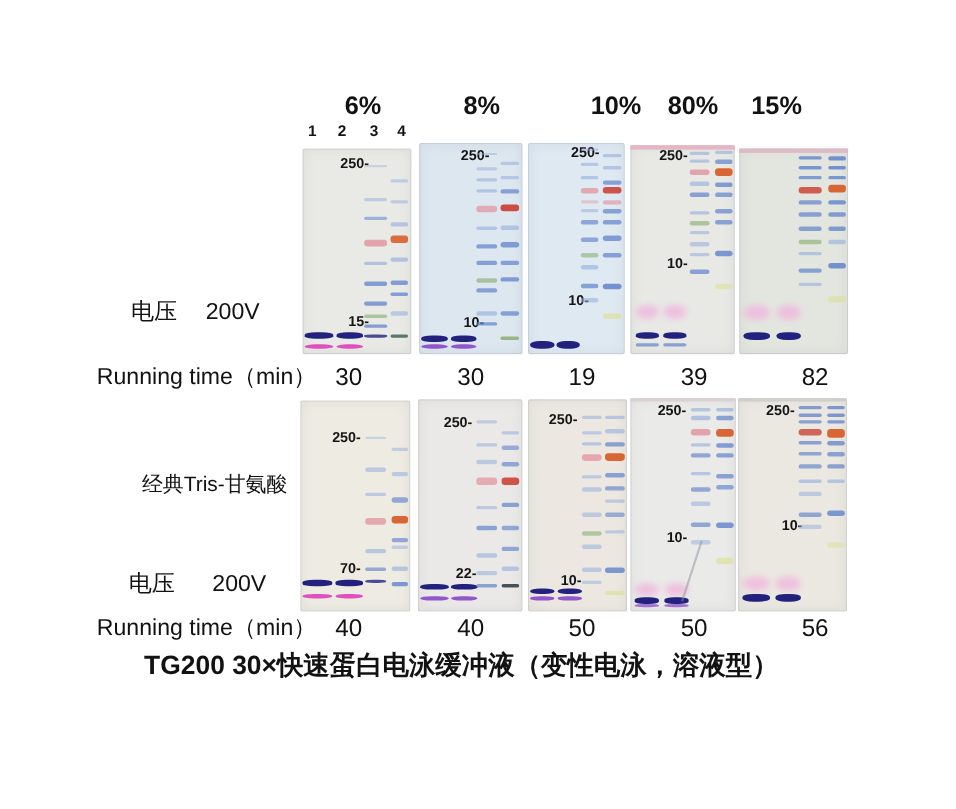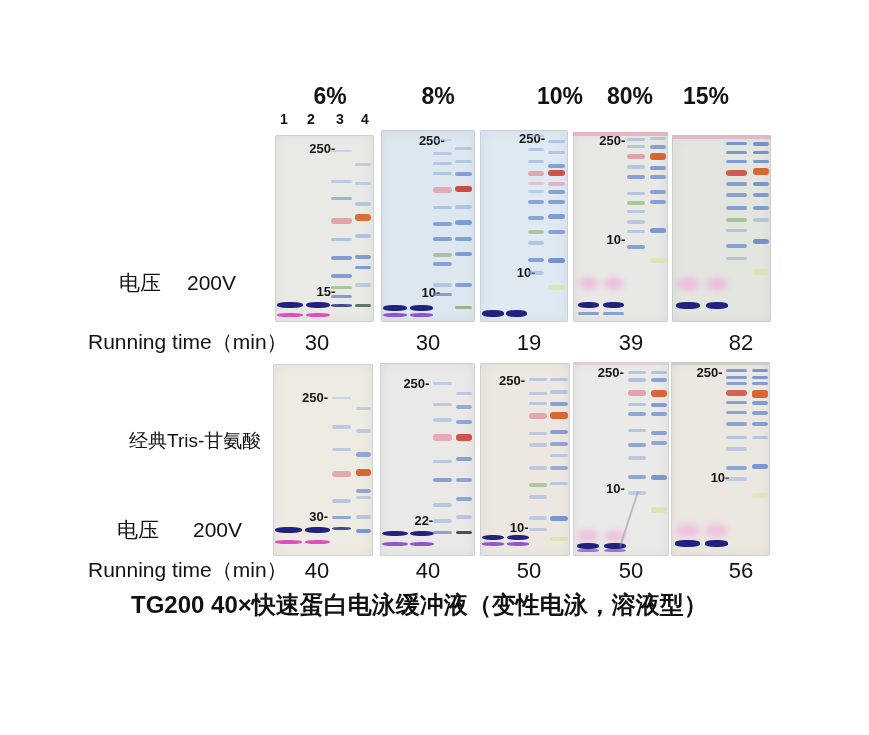--- a/index.html
+++ b/index.html
@@ -33,21 +33,21 @@
   <div class="lbl" style="left:111px;top:429px;font-size:19px;line-height:23px;margin-left:18px;">
     <div>经典Tris-甘氨酸</div>
   </div>
 
   <div class="lbl" style="left:117px;top:516px;font-size:21px;">
     <span>电压</span><span style="margin-left:34px;">200V</span>
   </div>
 
   <div class="lbl" style="left:88px;top:556px;font-size:21px;">Running time（min）</div>
 
-  <div class="lbl title" style="left:131px;top:589px;font-size:24px;">TG200  40×快速蛋白电泳缓冲液（变性电泳，溶液型）</div>
+  <div class="lbl title" style="left:131px;top:589px;font-size:24px;">TG200  30×快速蛋白电泳缓冲液（变性电泳，溶液型）</div>
 
   <div id="gen">
       <div class="pct" style="left: 330px; top: 83px;">6%</div>
       <div class="pct" style="left: 438px; top: 83px;">8%</div>
       <div class="pct" style="left: 560px; top: 83px;">10%</div>
       <div class="pct" style="left: 630px; top: 83px;">80%</div>
       <div class="pct" style="left: 706px; top: 83px;">15%</div>
       <div class="lanenum" style="left: 284px; top: 111px;">1</div>
       <div class="lanenum" style="left: 311px; top: 111px;">2</div>
       <div class="lanenum" style="left: 340px; top: 111px;">3</div>
@@ -202,21 +202,21 @@
         <div class="band" style="left: 82%; width: 16%; top: 55.5%; height: 5px; background: rgb(97, 131, 203); opacity: 0.85; filter: blur(0.4px);"></div>
         <div class="band" style="left: 82%; width: 16%; top: 71.5%; height: 6px; background: rgb(221, 226, 164); opacity: 0.75; filter: blur(0.4px);"></div>
       </div>
       <div class="tnum" style="left: 317px; top: 558px;">40</div>
       <div class="tnum" style="left: 428px; top: 558px;">40</div>
       <div class="tnum" style="left: 529px; top: 558px;">50</div>
       <div class="tnum" style="left: 631px; top: 558px;">50</div>
       <div class="tnum" style="left: 741px; top: 558px;">56</div>
       <div class="gel" style="left: 273px; top: 364px; width: 100px; height: 192px; background: rgb(238, 235, 227);">
         <div class="marker" style="top: 14%; right: 45%;">250-</div>
-        <div class="marker" style="top: 76%; right: 45%;">30-</div>
+        <div class="marker" style="top: 76%; right: 45%;">70-</div>
         <div class="band" style="left: 2%; width: 27%; top: 85%; height: 5.5px; background: rgb(34, 34, 126); opacity: 1; filter: blur(0.6px); border-radius: 40%;"></div>
         <div class="band" style="left: 2%; width: 27%; top: 91.5%; height: 4.5px; background: rgb(223, 79, 190); opacity: 1; filter: blur(0.6px); border-radius: 40%;"></div>
         <div class="band" style="left: 32%; width: 25%; top: 85%; height: 5.5px; background: rgb(34, 34, 126); opacity: 1; filter: blur(0.6px); border-radius: 40%;"></div>
         <div class="band" style="left: 32%; width: 25%; top: 91.5%; height: 4.5px; background: rgb(223, 79, 190); opacity: 1; filter: blur(0.6px); border-radius: 40%;"></div>
         <div class="band" style="left: 59%; width: 19%; top: 17%; height: 2.5px; background: rgb(148, 174, 221); opacity: 0.4; filter: blur(0.4px);"></div>
         <div class="band" style="left: 59%; width: 19%; top: 32%; height: 3.5px; background: rgb(148, 174, 221); opacity: 0.55; filter: blur(0.4px);"></div>
         <div class="band" style="left: 59%; width: 19%; top: 43.5%; height: 3.5px; background: rgb(148, 174, 221); opacity: 0.55; filter: blur(0.4px);"></div>
         <div class="band" style="left: 59%; width: 19%; top: 55.5%; height: 6.5px; background: rgb(226, 146, 158); opacity: 0.75; filter: blur(0.4px);"></div>
         <div class="band" style="left: 59%; width: 19%; top: 70.5%; height: 4px; background: rgb(148, 174, 221); opacity: 0.6; filter: blur(0.4px);"></div>
         <div class="band" style="left: 59%; width: 19%; top: 79%; height: 3.5px; background: rgb(97, 131, 203); opacity: 0.65; filter: blur(0.4px);"></div>

